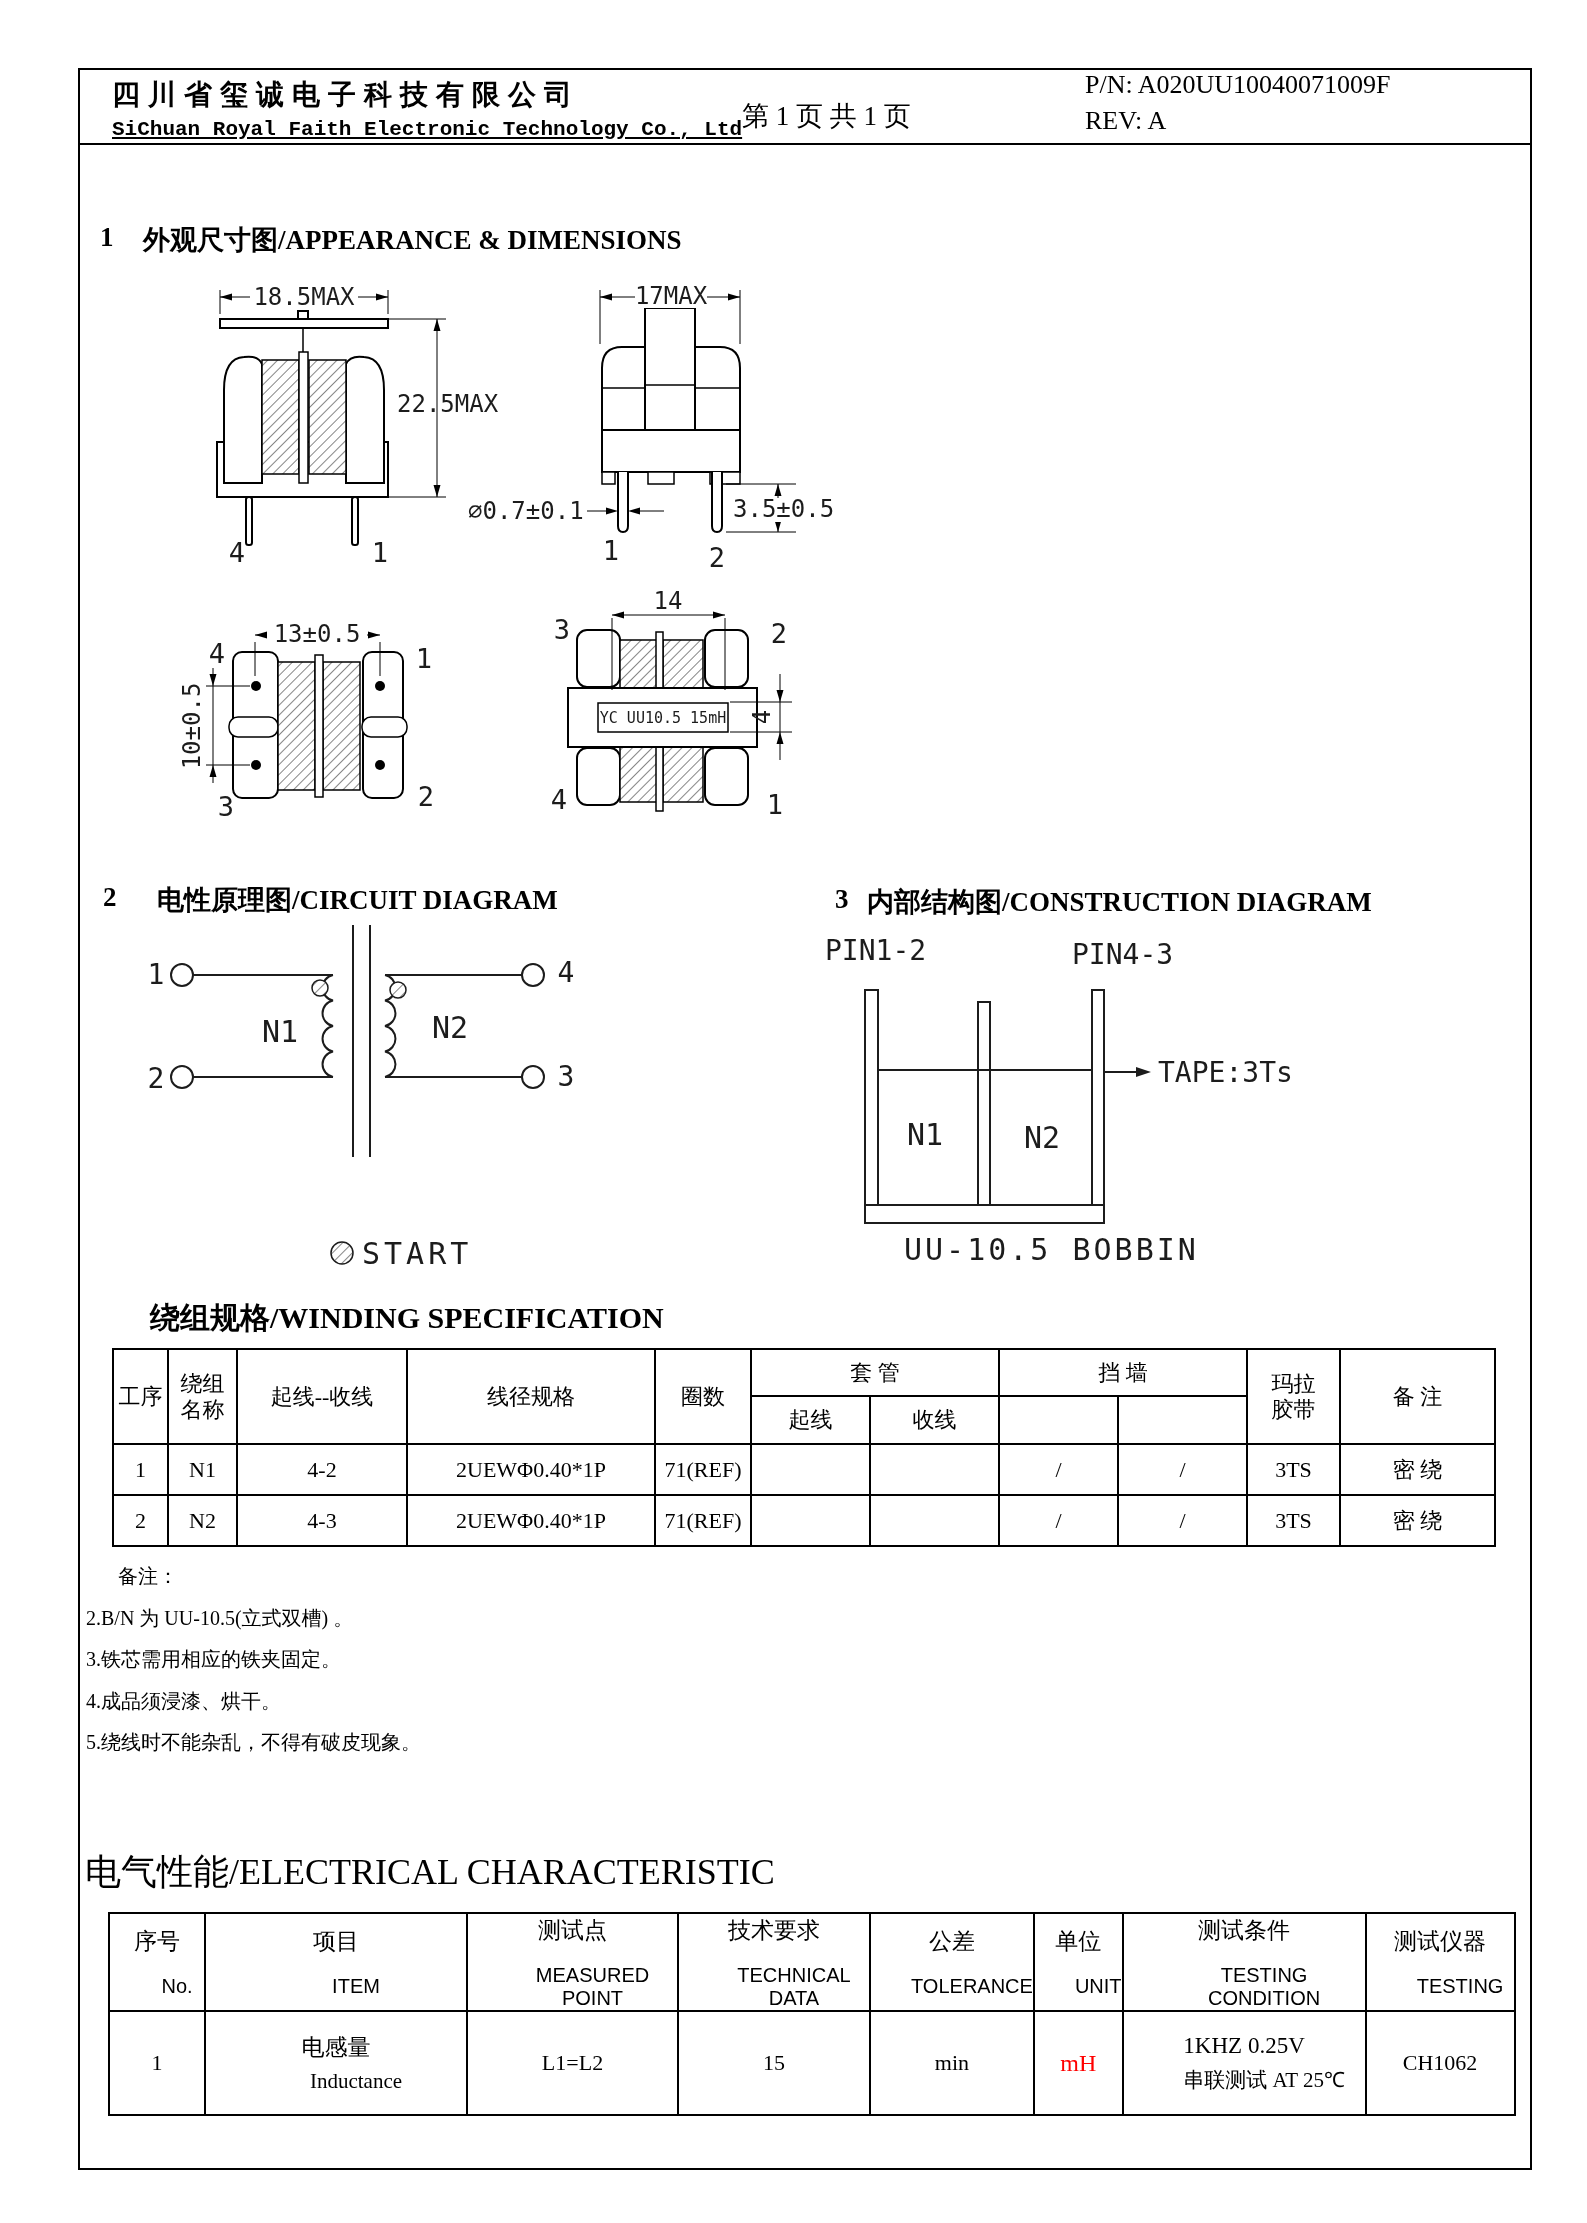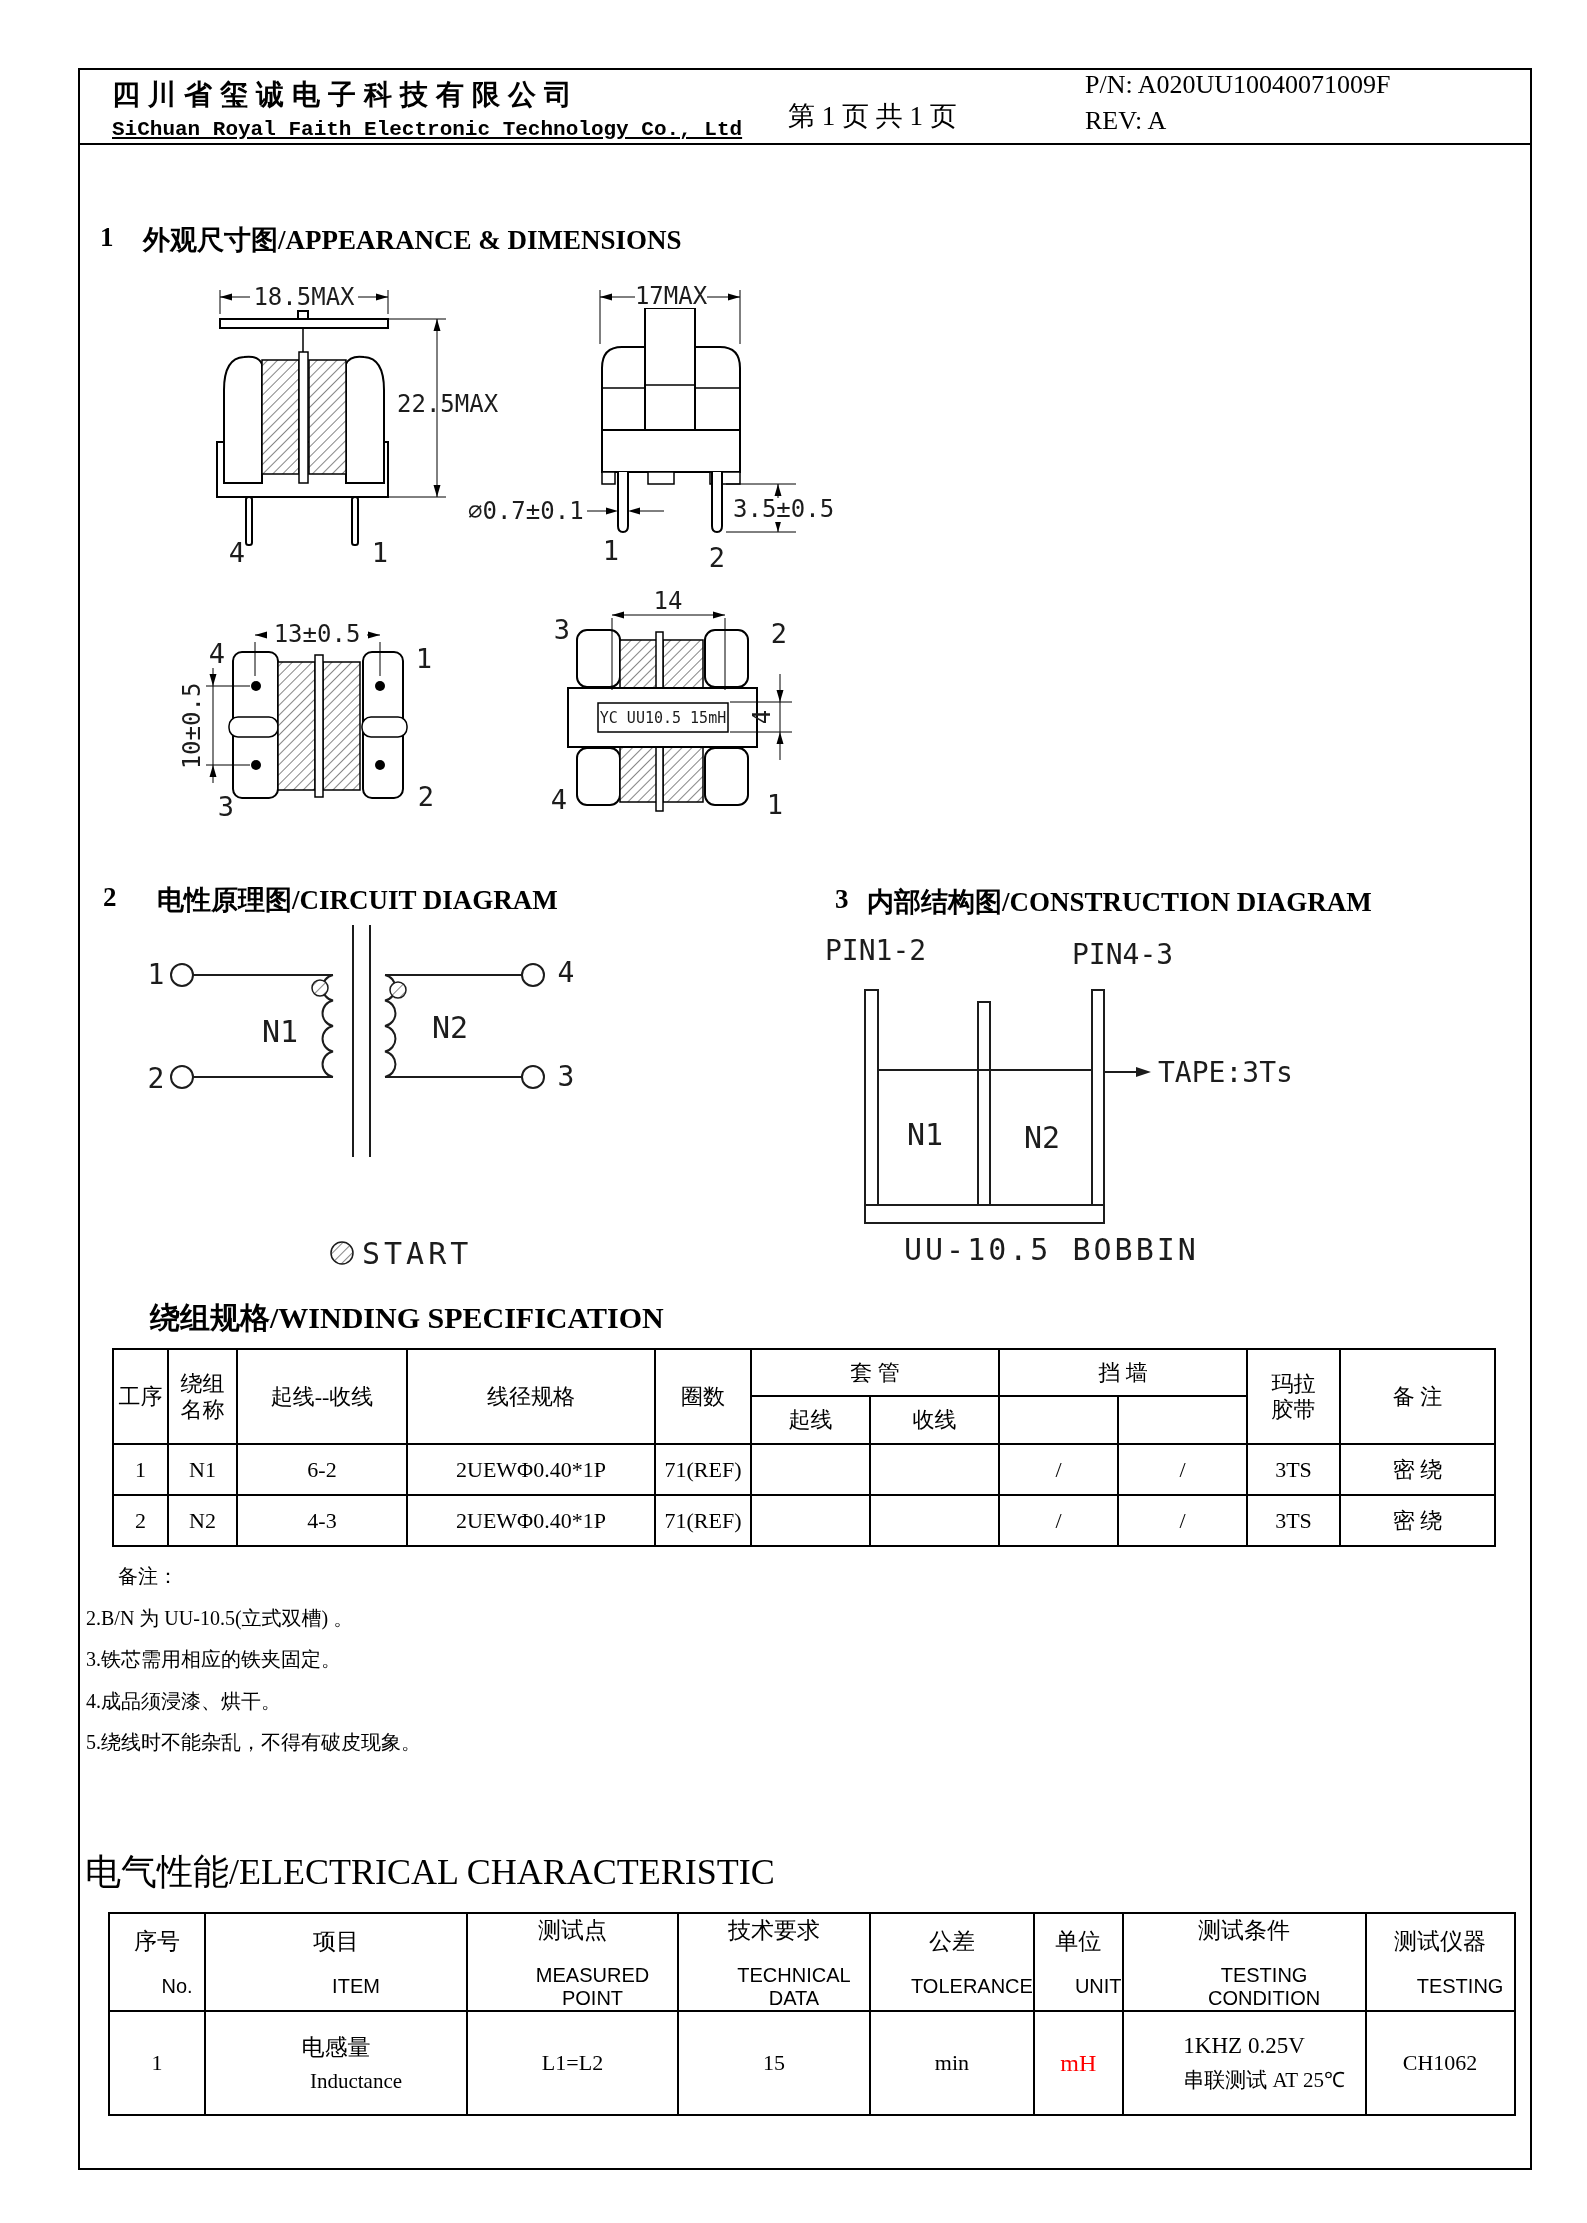--- a/index.html
+++ b/index.html
@@ -4,21 +4,21 @@
 <style>
   html,body{margin:0;padding:0;background:#e8e8e8;}
   .page{position:relative;width:1587px;height:2223px;background:#ffffff;overflow:hidden;
         font-family:"Liberation Serif",serif;color:#000;margin:0 auto;}
   .abs{position:absolute;}
   .border-box{left:78px;top:68px;width:1450px;height:2098px;border:2px solid #000;}
   .hline{left:78px;top:143px;width:1454px;border-top:2px solid #000;height:0;}
   .company-cn{left:112px;top:76px;font-size:28px;font-weight:600;letter-spacing:8px;white-space:nowrap;}
   .company-en{left:112px;top:118px;font-size:21px;font-weight:bold;
               font-family:Liberation Mono, monospace;text-decoration:underline;white-space:nowrap;}
-  .page-info{left:788px;top:98px;font-size:27px;white-space:nowrap;}
+  .page-info{left:742px;top:98px;font-size:27px;white-space:nowrap;}
   .pn-line{left:1085px;top:70px;font-size:26px;white-space:nowrap;}
   .rev-line{left:1085px;top:106px;font-size:26px;white-space:nowrap;}
   .sec-num{font-size:27px;font-weight:bold;}
   .sec-title{font-size:27px;font-weight:bold;white-space:nowrap;}
   .win-title{left:150px;top:1298px;font-size:30px;font-weight:bold;white-space:nowrap;}
   .elec-title{left:85px;top:1848px;font-size:36px;font-weight:normal;white-space:nowrap;}
   .cad{font-family:"DejaVu Sans Mono",monospace;fill:#1c1c1c;}
   svg{overflow:visible;}
   table{border-collapse:collapse;table-layout:fixed;}
   td{border:2px solid #000;text-align:center;vertical-align:middle;padding:0;
@@ -300,21 +300,21 @@
     </tr>
     <tr class="r2">
       <td>起线</td>
       <td>收线</td>
       <td></td>
       <td></td>
     </tr>
     <tr class="data">
       <td>1</td>
       <td>N1</td>
-      <td>6-2</td>
+      <td>4-2</td>
       <td>2UEWΦ0.40*1P</td>
       <td>71(REF)</td>
       <td></td>
       <td></td>
       <td>/</td>
       <td>/</td>
       <td>3TS</td>
       <td>密 绕</td>
     </tr>
     <tr class="data">

